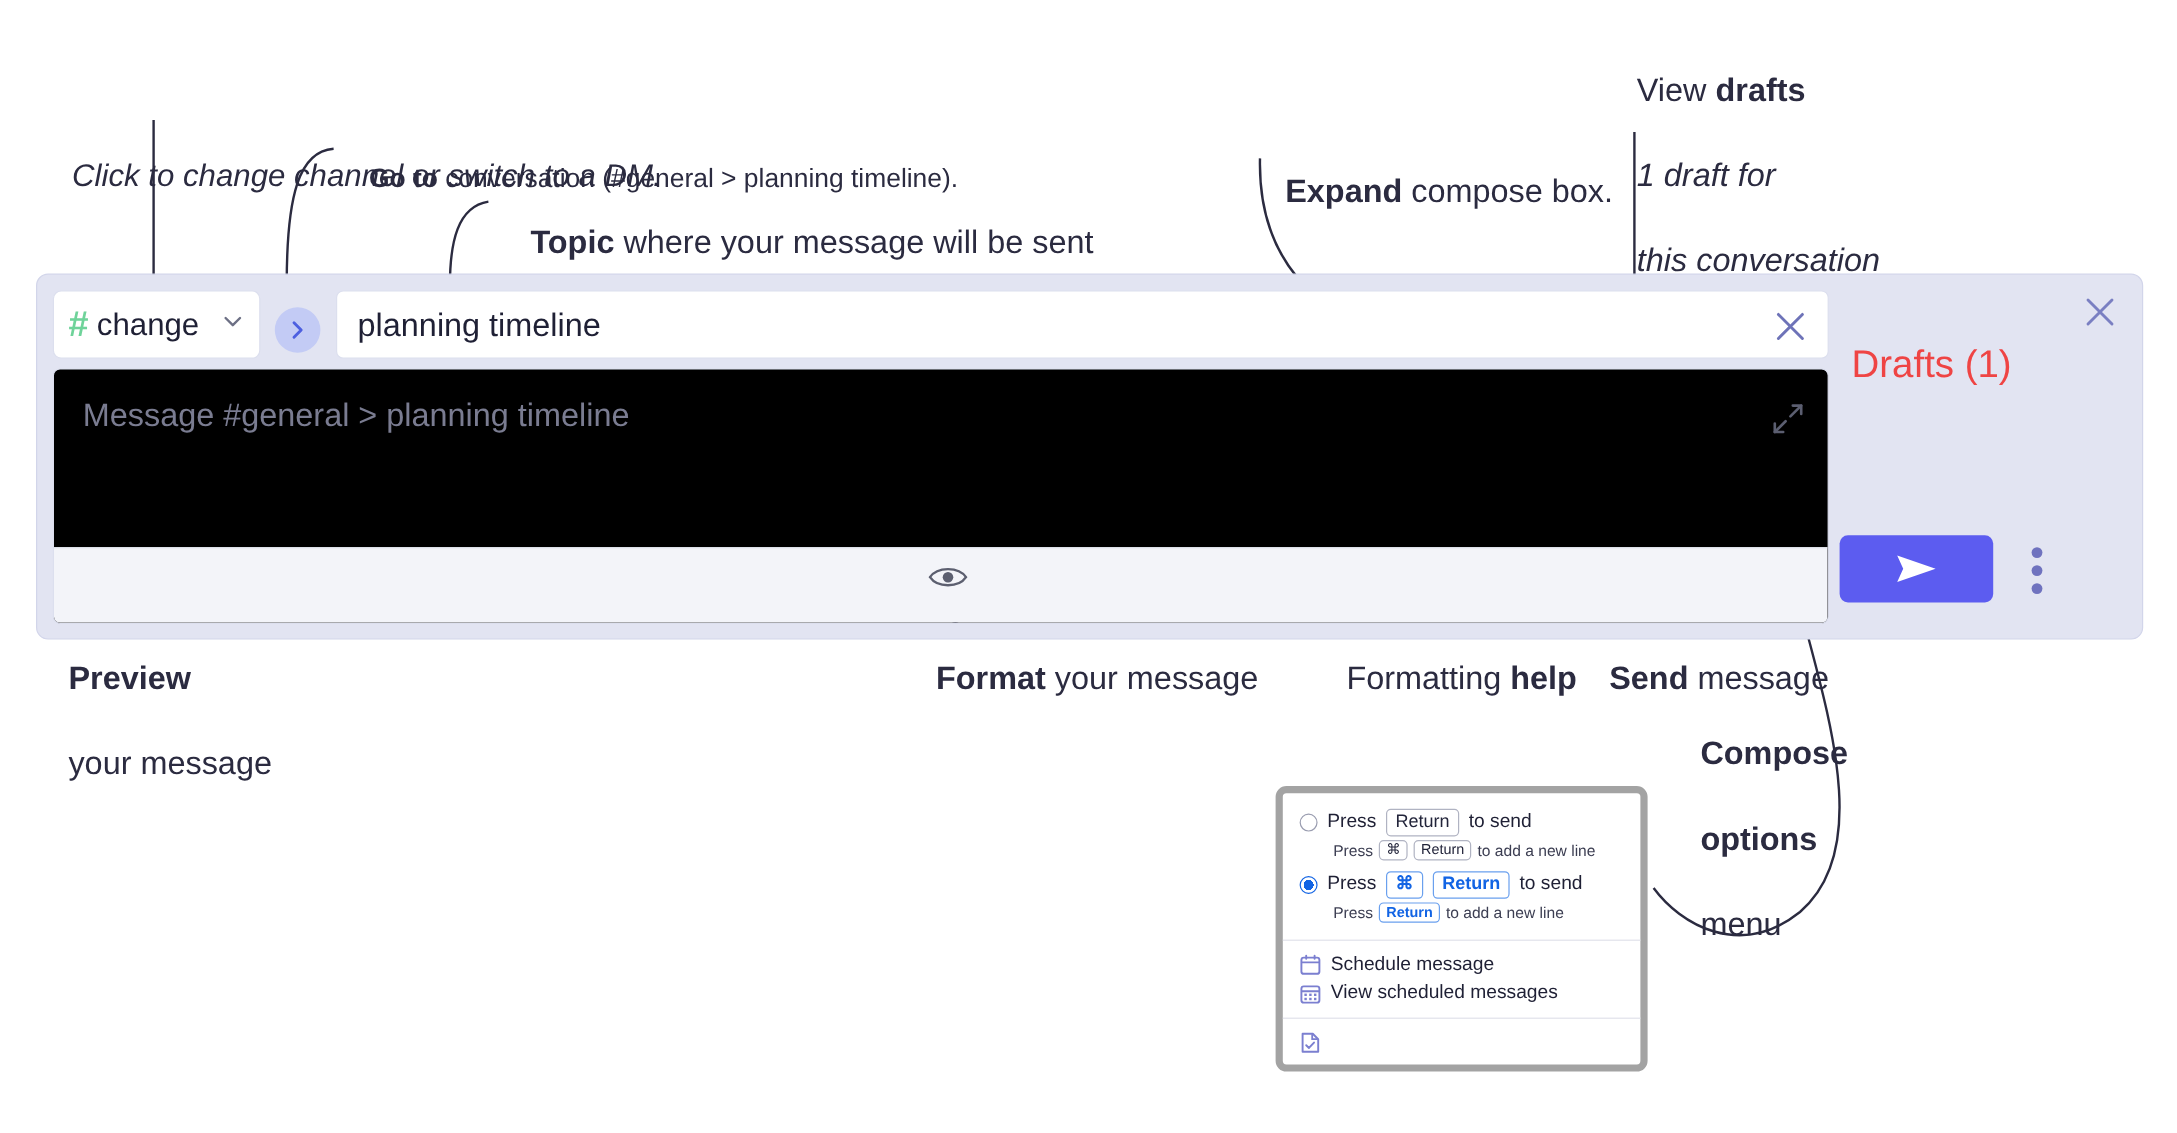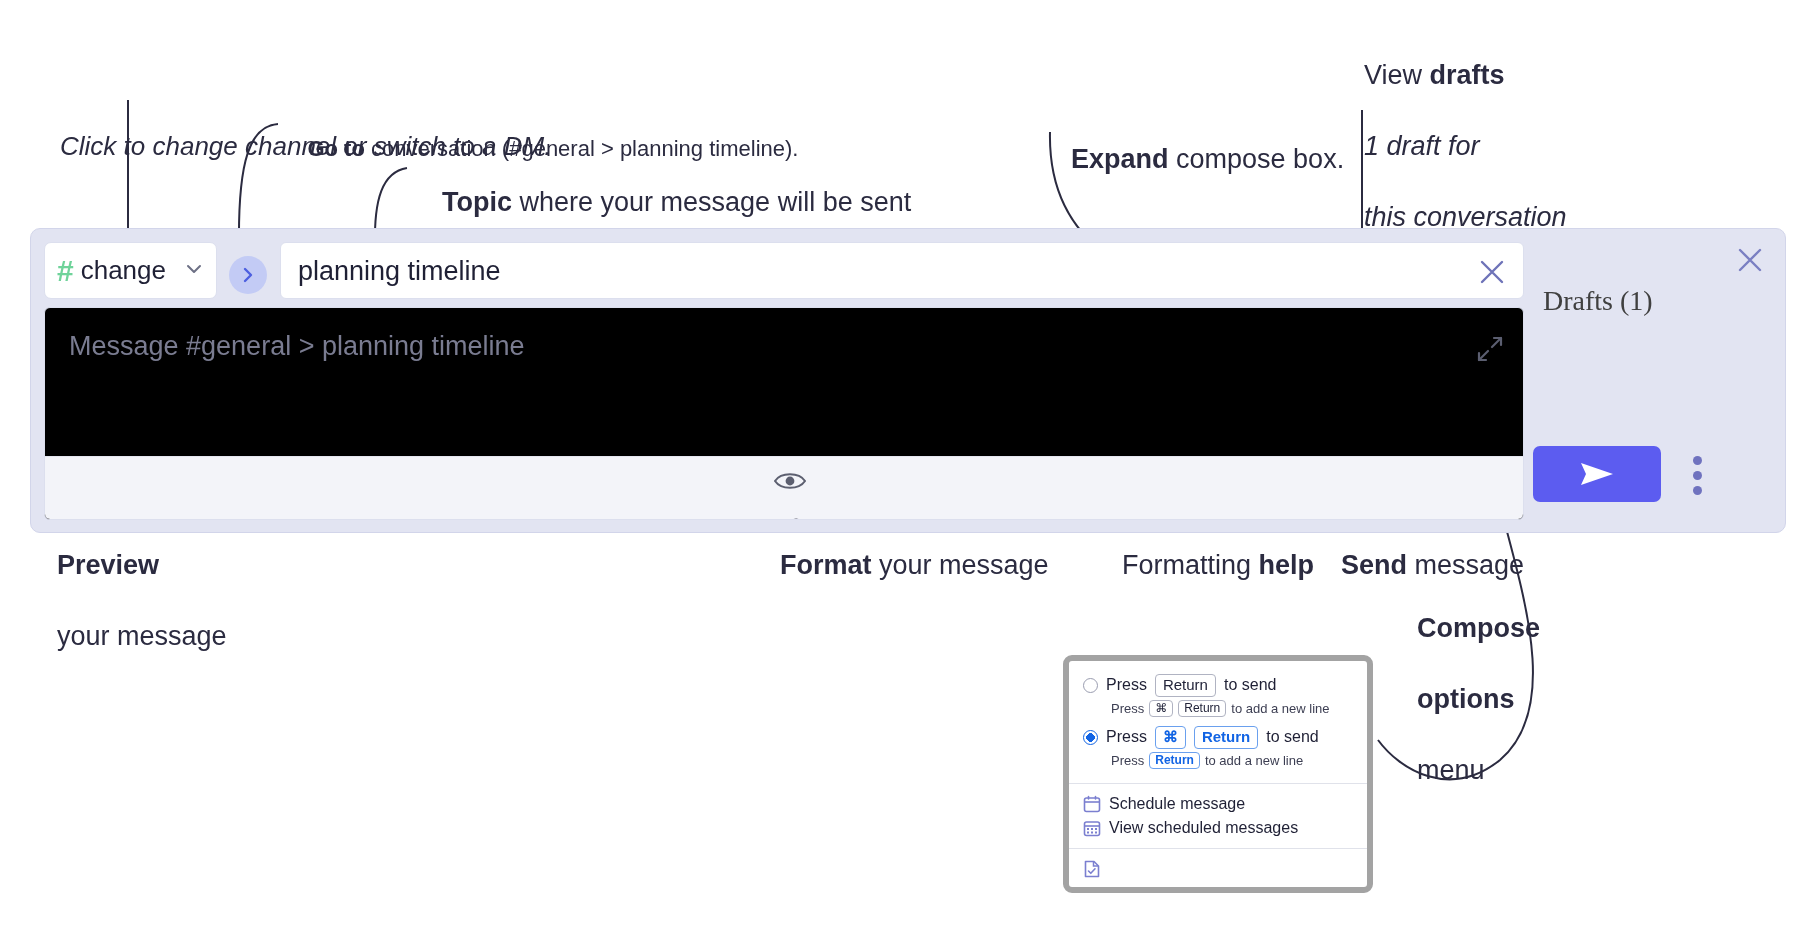--- a/index.html
+++ b/index.html
@@ -73,21 +73,21 @@
     display:flex;align-items:center;gap:0;box-sizing:border-box;padding-left:12px;flex-direction:column;
   }
   .tbtn{
     width:52px;height:48px;display:flex;align-items:center;justify-content:center;
     cursor:pointer;color:#5c5f70;flex:0 0 auto;
   }
   .tsep{width:1px;height:32px;background:#c9ccdc;margin:0 12px;flex:0 0 auto;}
 
   
   #drafts-link{
-    position:absolute;left:1543px;top:285px;font-size:28px;color:#404040;cursor:pointer;font-family:Liberation Serif, serif;
+    position:absolute;left:1543px;top:285px;font-size:32px;color:#ef4444;cursor:pointer;
   }
   #panel-close{position:absolute;right:18px;top:14px;width:34px;height:34px;cursor:pointer;}
   #send-button{
     position:absolute;left:1533px;top:446px;width:128px;height:56px;border-radius:7px;
     background:#5c5cf0;display:flex;align-items:center;justify-content:center;cursor:pointer;
   }
   #kebab-button{
     position:absolute;left:1685px;top:450px;width:24px;height:50px;cursor:pointer;
     display:flex;flex-direction:column;align-items:center;justify-content:center;gap:6px;
   }

